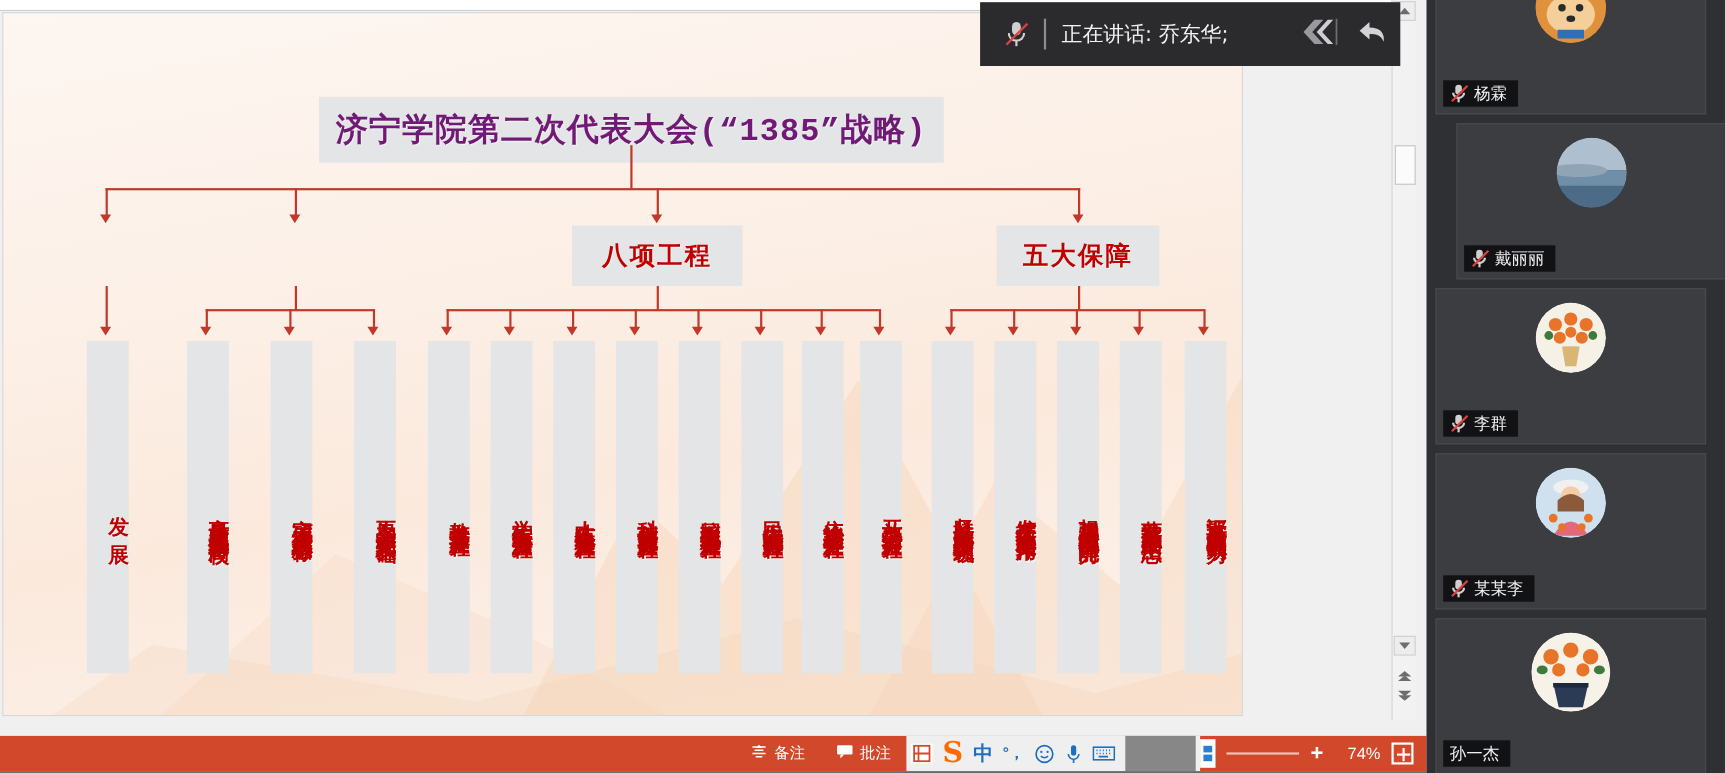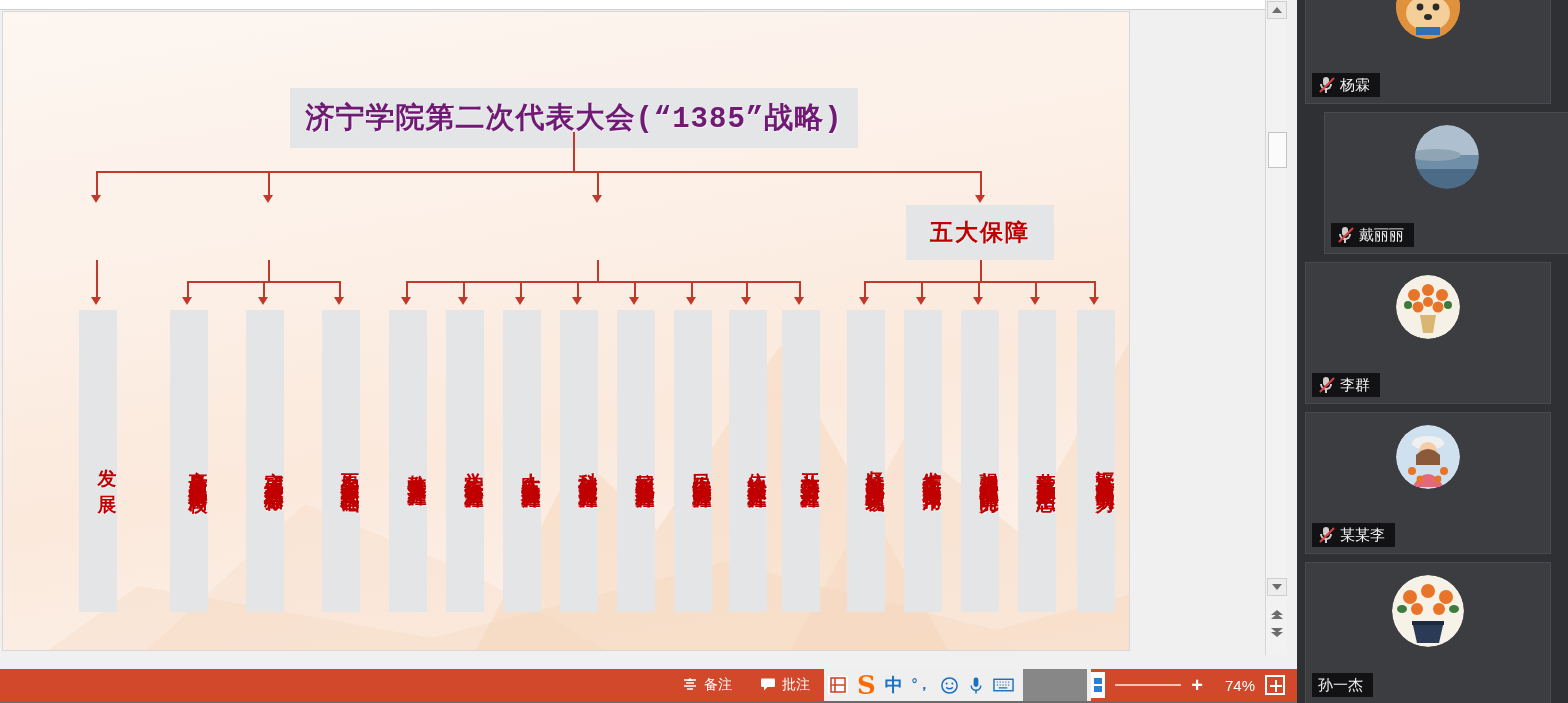--- a/index.html
+++ b/index.html
@@ -229,20 +229,21 @@
 
         <div class="line v" style="left:93px;  top:159px; height:28px;"></div>
         <div class="arrow" style="left:88px;  top:183px;"></div>
         <div class="line v" style="left:265px; top:159px; height:28px;"></div>
         <div class="arrow" style="left:260px; top:183px;"></div>
         <div class="line v" style="left:594px; top:159px; height:28px;"></div>
         <div class="arrow" style="left:589px; top:183px;"></div>
         <div class="line v" style="left:977px; top:159px; height:28px;"></div>
         <div class="arrow" style="left:972px; top:183px;"></div>
 
+        <div class="node lvl2" style="left:517px; top:193px; width:155px;">八项工程</div>
         <div class="node lvl2" style="left:903px; top:193px; width:148px;">五大保障</div>
 
         <div class="line v" style="left:93px; top:248px; height:41px;"></div>
         <div class="arrow" style="left:88px; top:285px;"></div>
 
         <div class="line v" style="left:265px; top:248px; height:22px;"></div>
         <div class="line h" style="left:184px; top:269px; width:153px;"></div>
         <div class="line v" style="left:184px; top:269px; height:20px;"></div>
         <div class="arrow" style="left:179px; top:285px;"></div>
         <div class="line v" style="left:260px; top:269px; height:20px;"></div>
@@ -389,20 +390,42 @@
           </span>
         <span class="track"></span>
         <span class="plus">+</span>
         <span class="pct">74%</span>
         <span class="fit"></span>
       </div>
     </div>
     <div class="bottom-shadow"></div>
   </div>
 
+  <div class="speaker-banner">
+    <span class="mic-off big">
+      <span class="body"></span>
+        <span class="arc"></span>
+        <span class="stem"></span>
+        <span class="slash"></span>
+    </span>
+    <span class="sep"></span>
+    <span class="sp-text">正在讲话: 乔东华;</span>
+    <span>
+      <svg width="38" height="30" viewBox="0 0 38 30">
+        <path d="M4 15 L14 4 L22 4 L12 15 L22 26 L14 26 Z" fill="#9a9a9e"></path>
+        <path d="M16 15 L26 4 L31 4 L21 15 L31 26 L26 26 Z" fill="#cfcfd3"></path>
+        <path d="M34 3 V27" stroke="#6e6e72" stroke-width="1.6"></path>
+      </svg>
+    </span>
+    <span>
+      <svg width="30" height="28" viewBox="0 0 30 28">
+        <path d="M12 5 L3 13 L12 21 V16 Q22 15 25 23 Q26 10 12 10 Z" fill="#d3d3d7"></path>
+      </svg>
+    </span>
+  </div>
 
   <div class="rail">
 
     <div class="tile" style="top:-38px; height:142px;">
       <div class="ava" style="top:12px; width:64px; height:64px; background:#d98b3a;">
         <svg width="64" height="64" viewBox="0 0 64 64">
           <circle cx="32" cy="32" r="32" fill="#e0913c"></circle>
           <path d="M8 22 L16 8 L24 20 Z" fill="#b96c22"></path>
           <path d="M56 22 L48 8 L40 20 Z" fill="#b96c22"></path>
           <ellipse cx="32" cy="38" rx="22" ry="18" fill="#f4cf9a"></ellipse>

